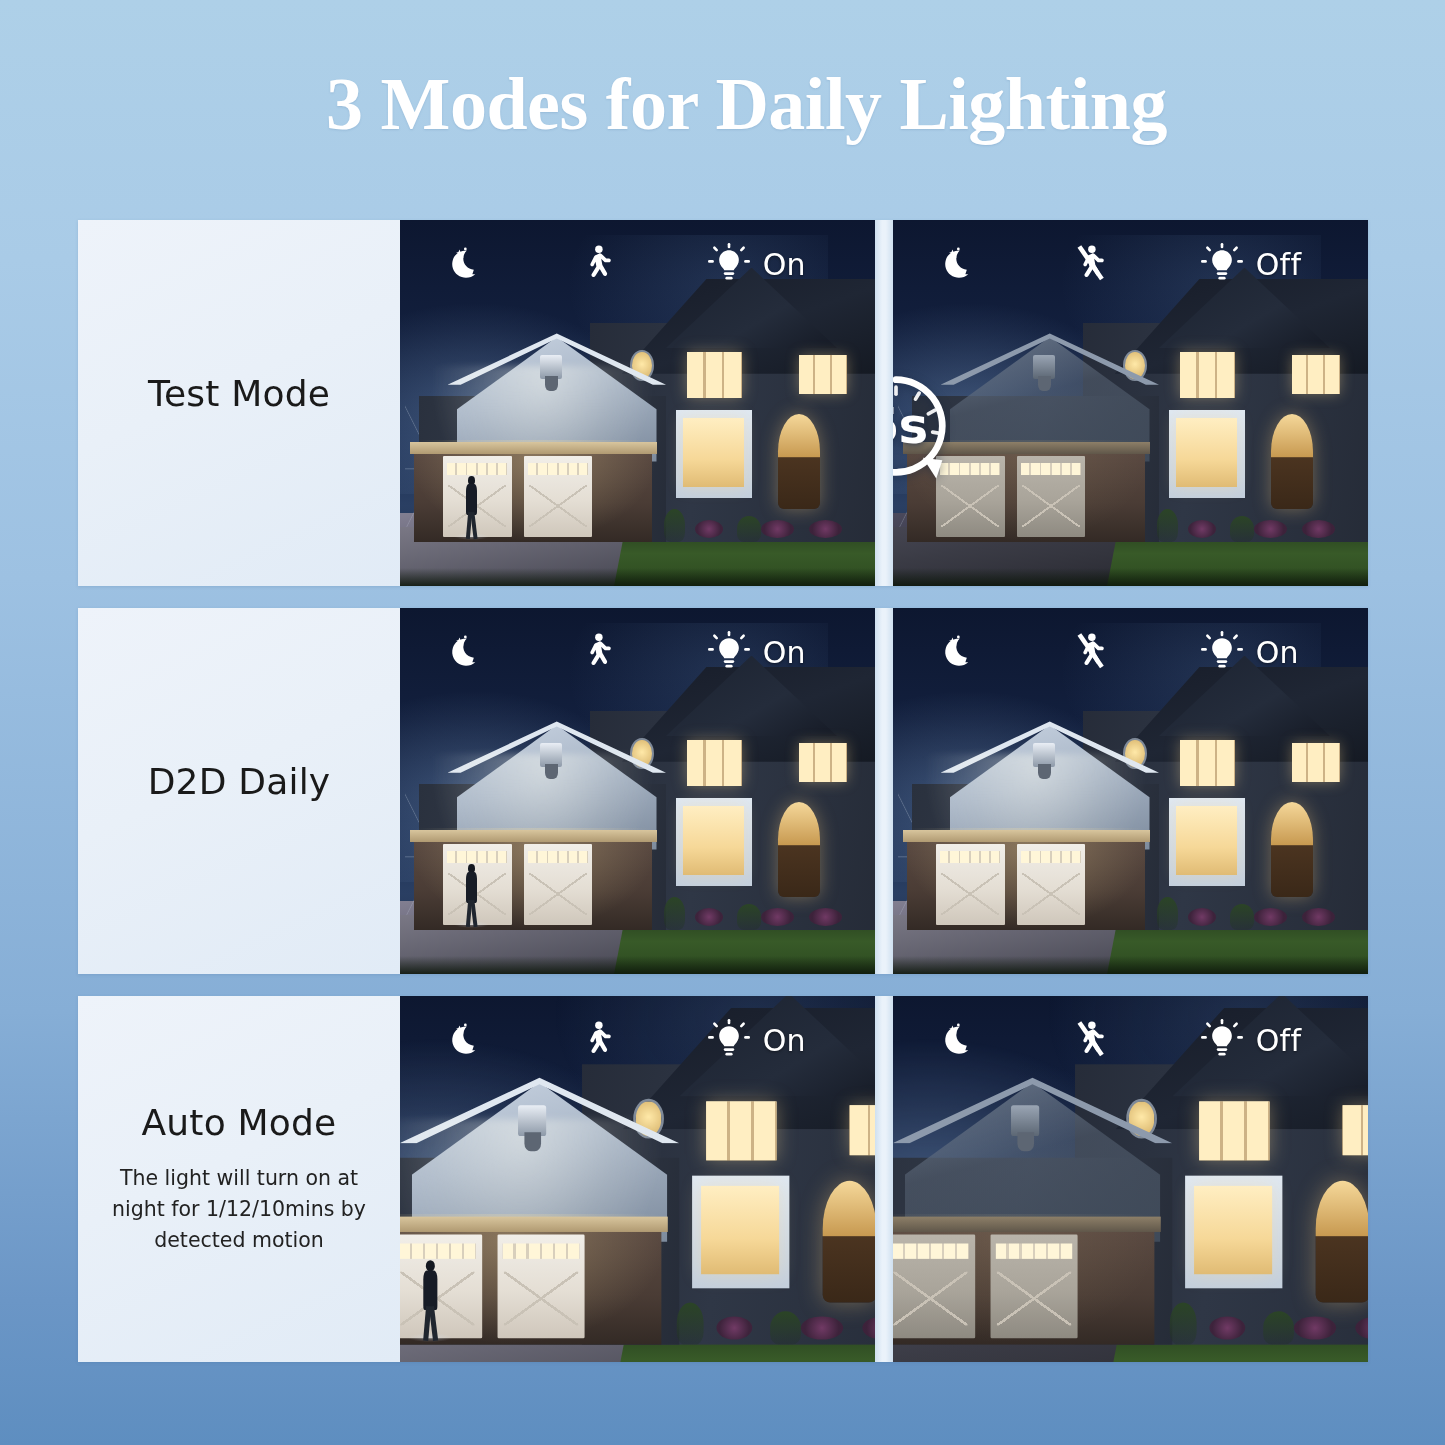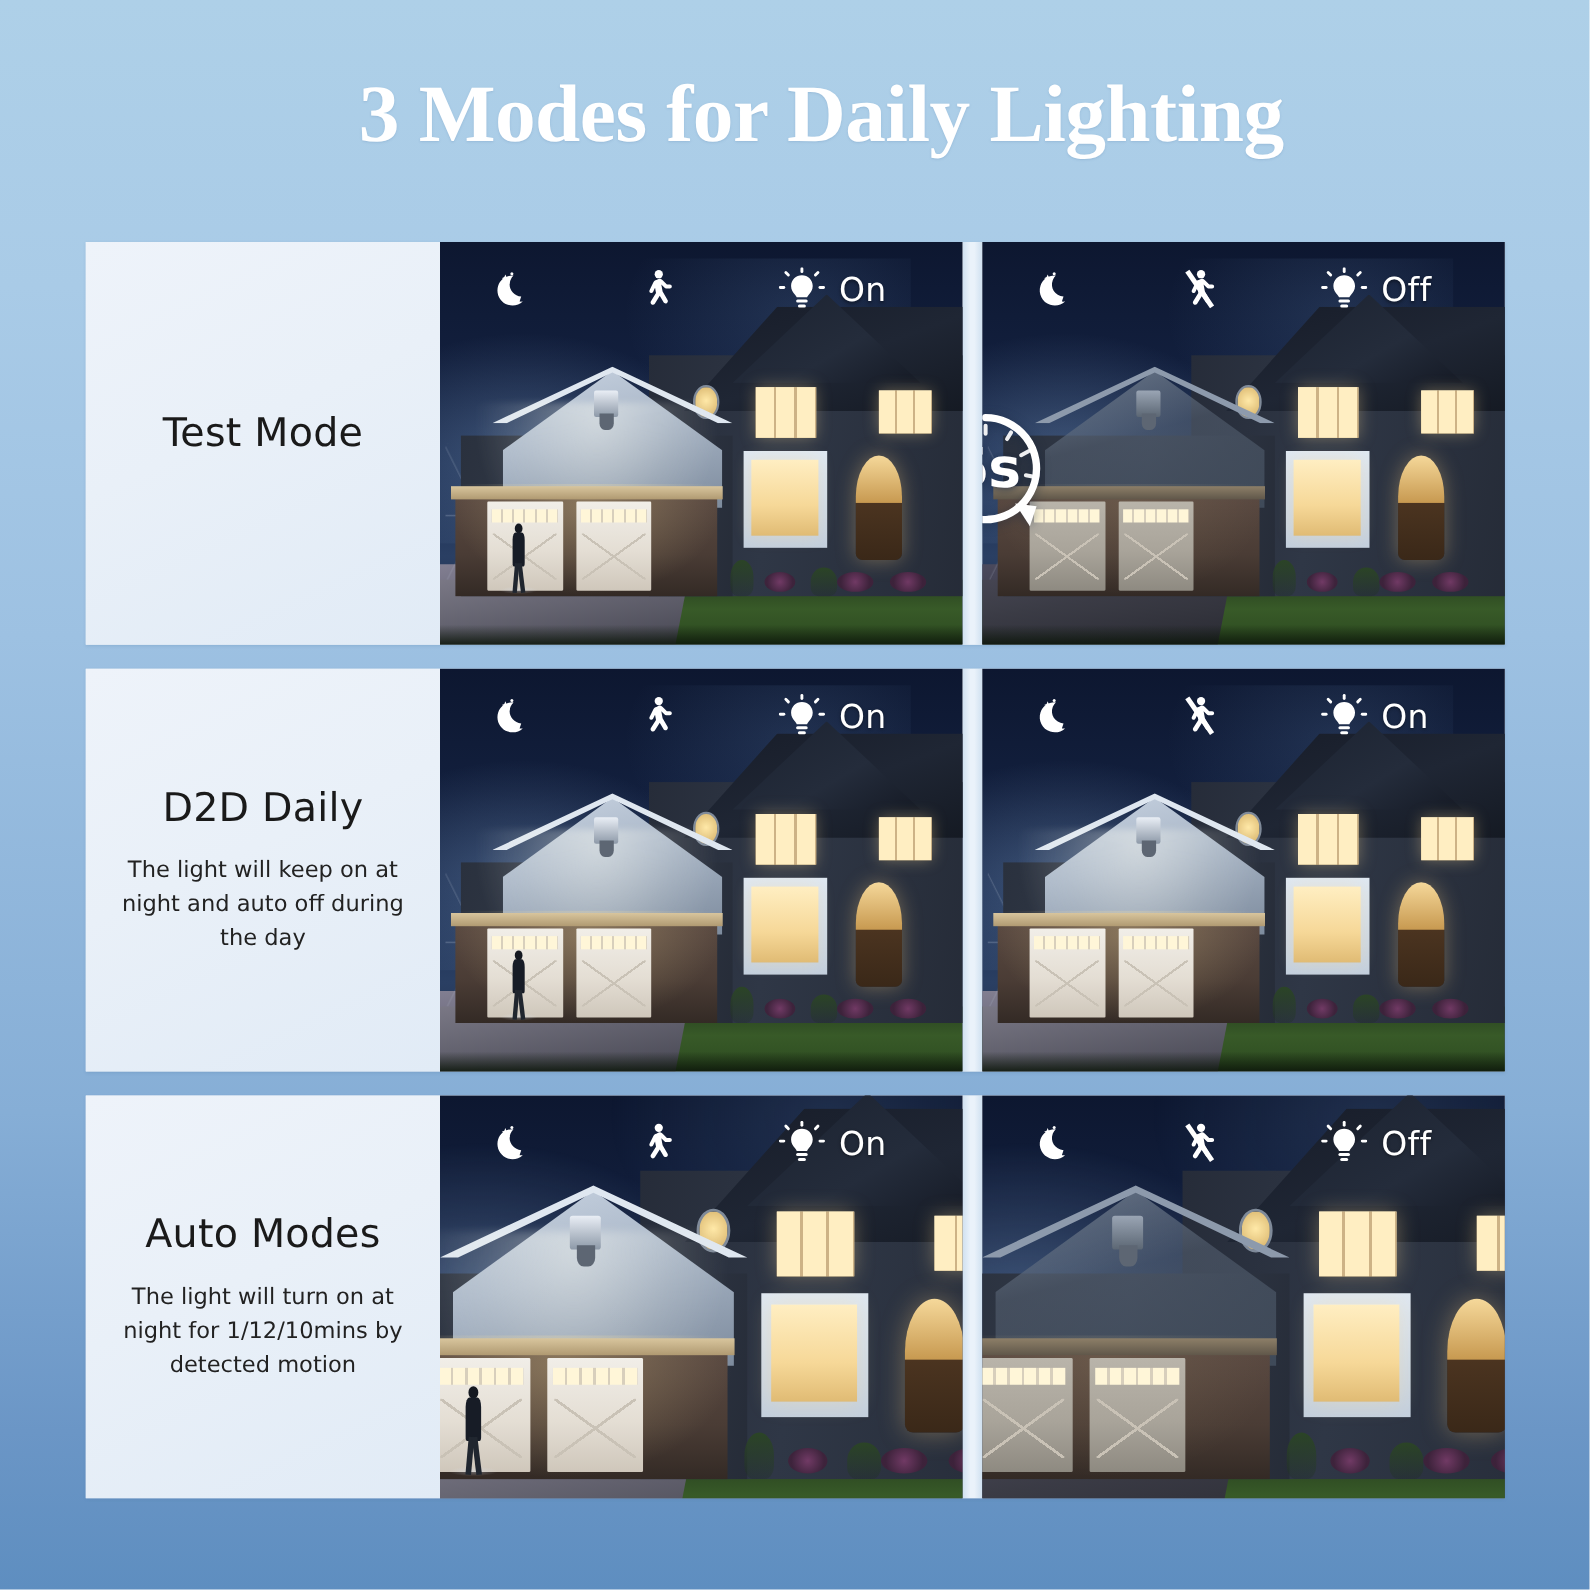--- a/index.html
+++ b/index.html
@@ -404,21 +404,20 @@
     </svg>
     <div class="timer-num">5s</div>
   </div>
         </div>
     </div>
   </div>
 
   <div class="row" id="row-1">
     <div class="textpane">
       <div class="mode-title">D2D Daily</div>
-      <div class="mode-desc">The light will keep on at night and auto off during the day</div>
     </div>
     <div class="photos">
       <div class="scene" id="sc-1-0">
   <div class="world">
     <div class="skyglow"></div>
     <div class="skyglow2"></div>
 
     <div class="lawn"></div>
     <div class="drive"></div>
 
@@ -584,21 +583,21 @@
   </svg>
       <span class="statelabel">On</span>
     </div>
   </div>
         </div>
     </div>
   </div>
 
   <div class="row" id="row-2">
     <div class="textpane">
-      <div class="mode-title">Auto Modes</div>
+      <div class="mode-title">Auto Mode</div>
       <div class="mode-desc">The light will turn on at night for 1/12/10mins by detected motion</div>
     </div>
     <div class="photos">
       <div class="scene zoomed" id="sc-2-0">
   <div class="world">
     <div class="skyglow"></div>
     <div class="skyglow2"></div>
 
     <div class="lawn"></div>
     <div class="drive"></div>

